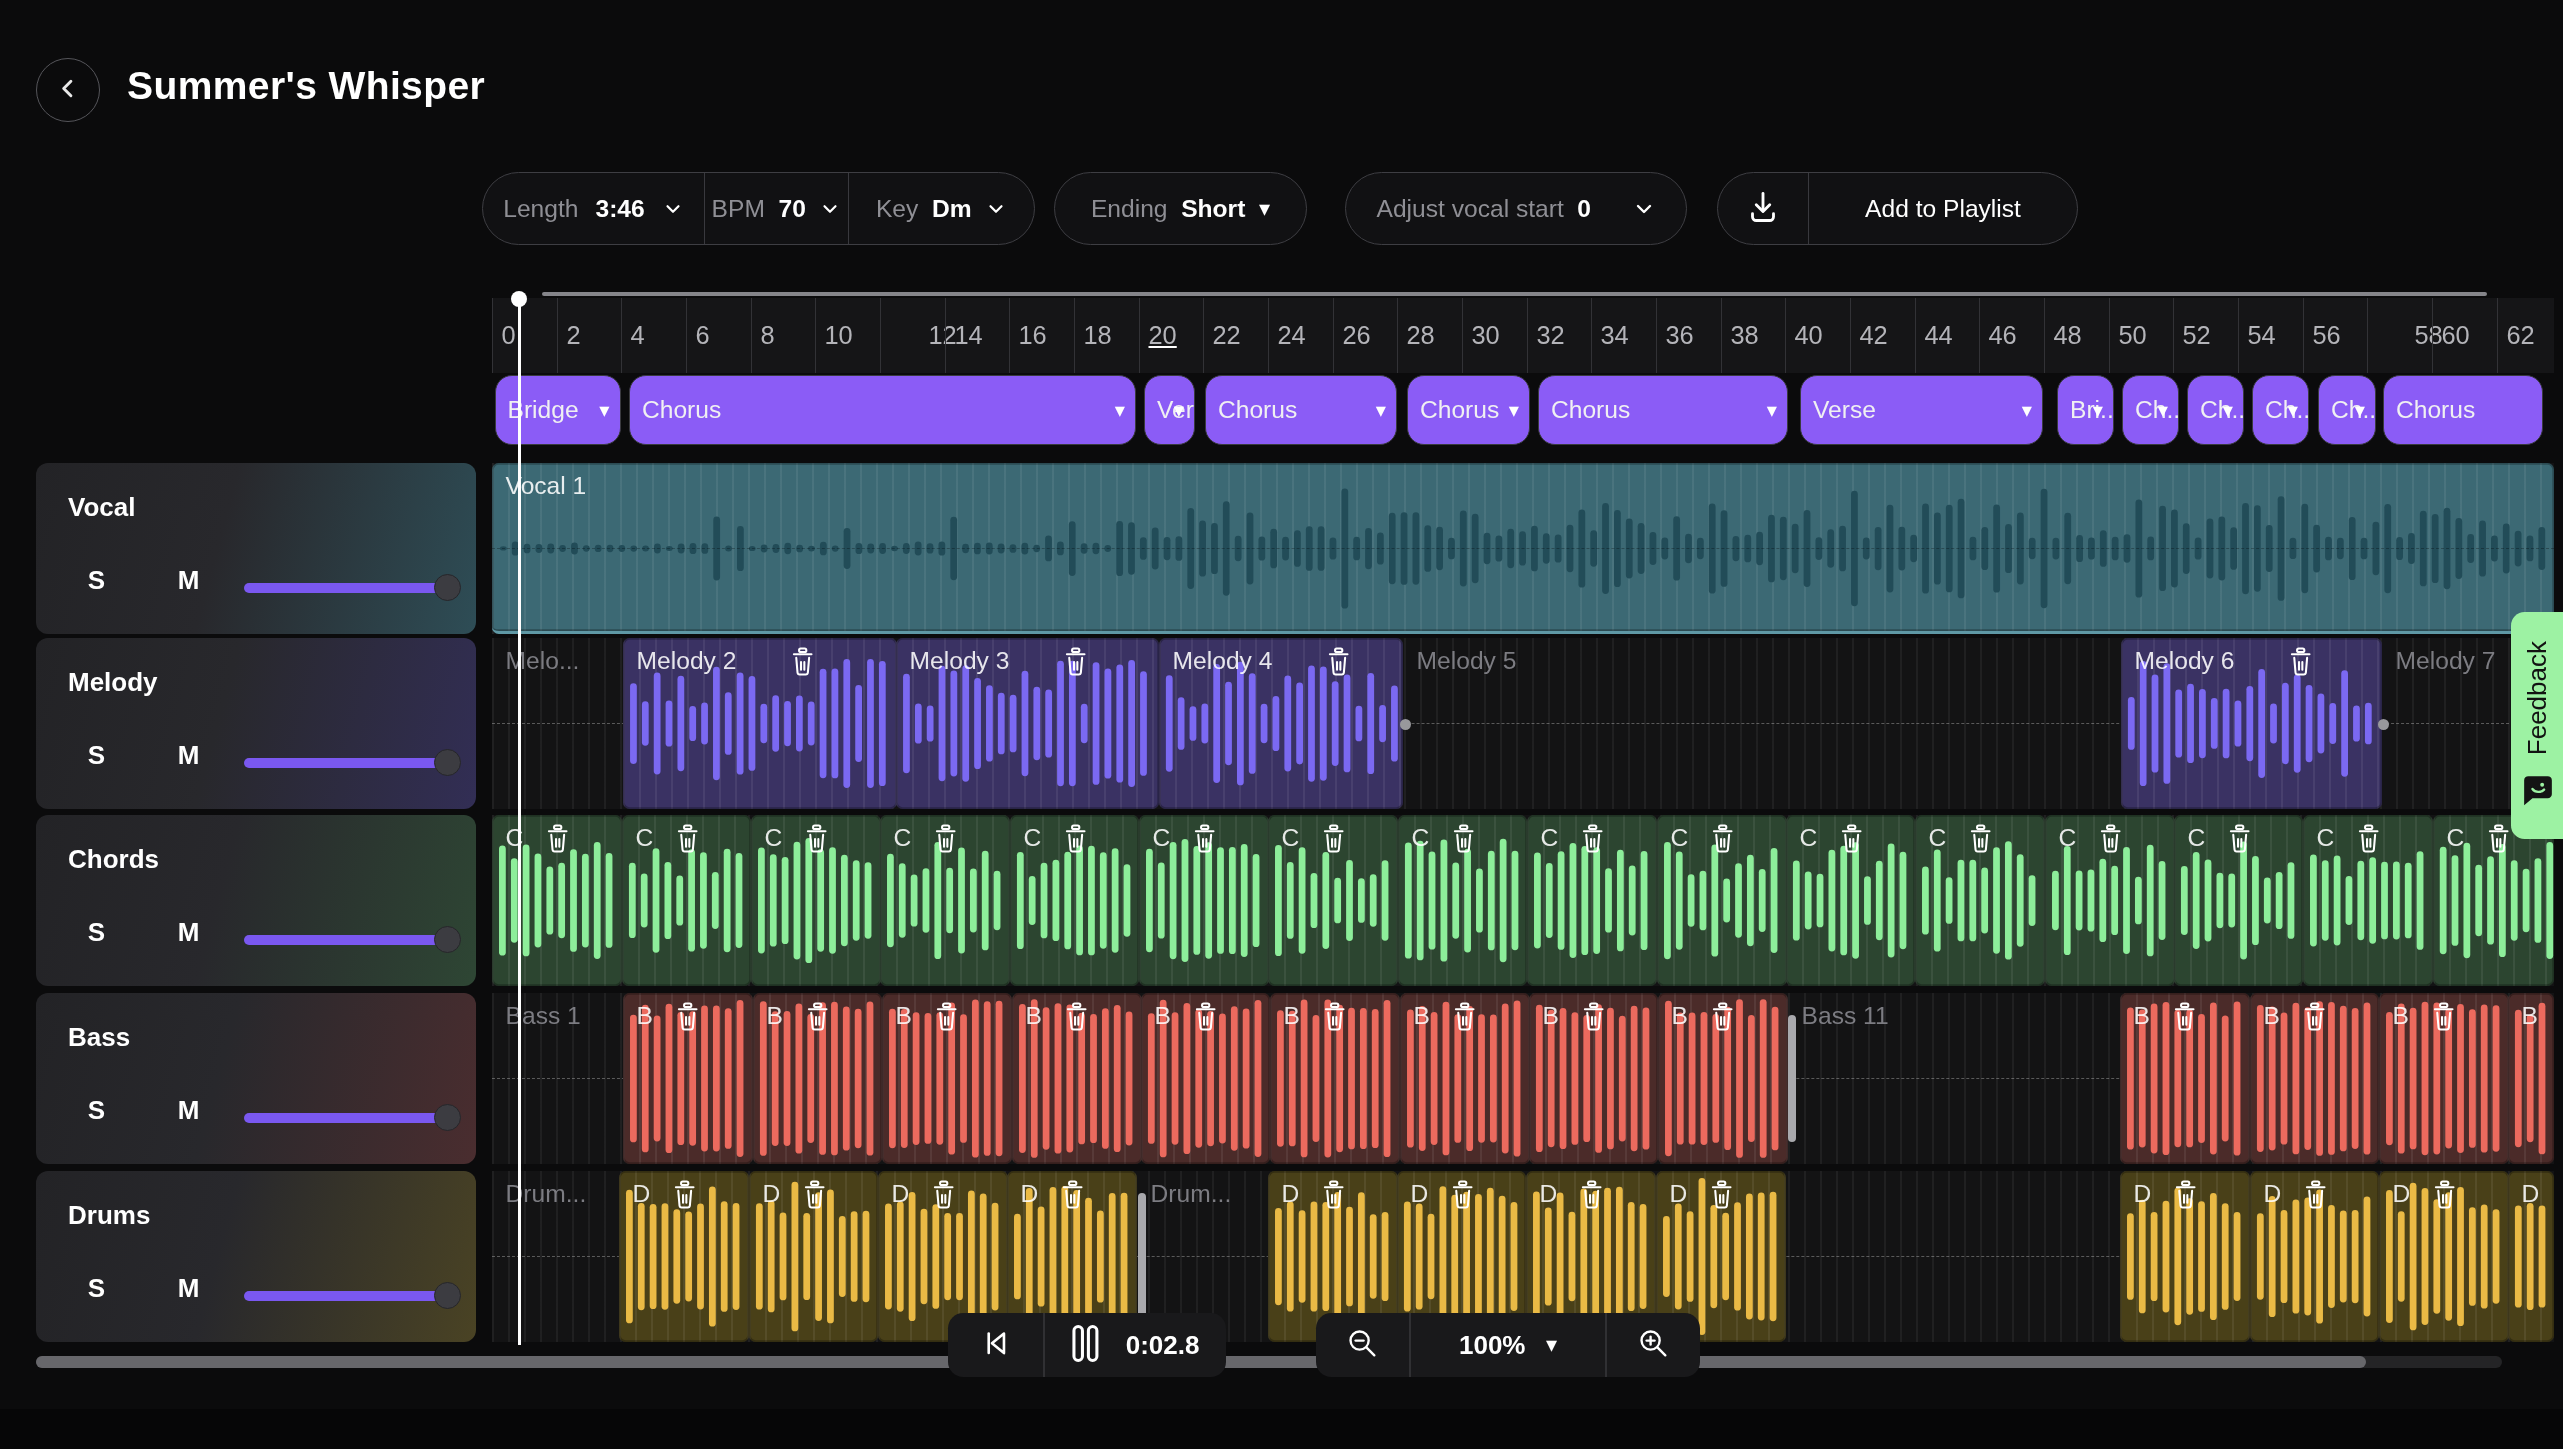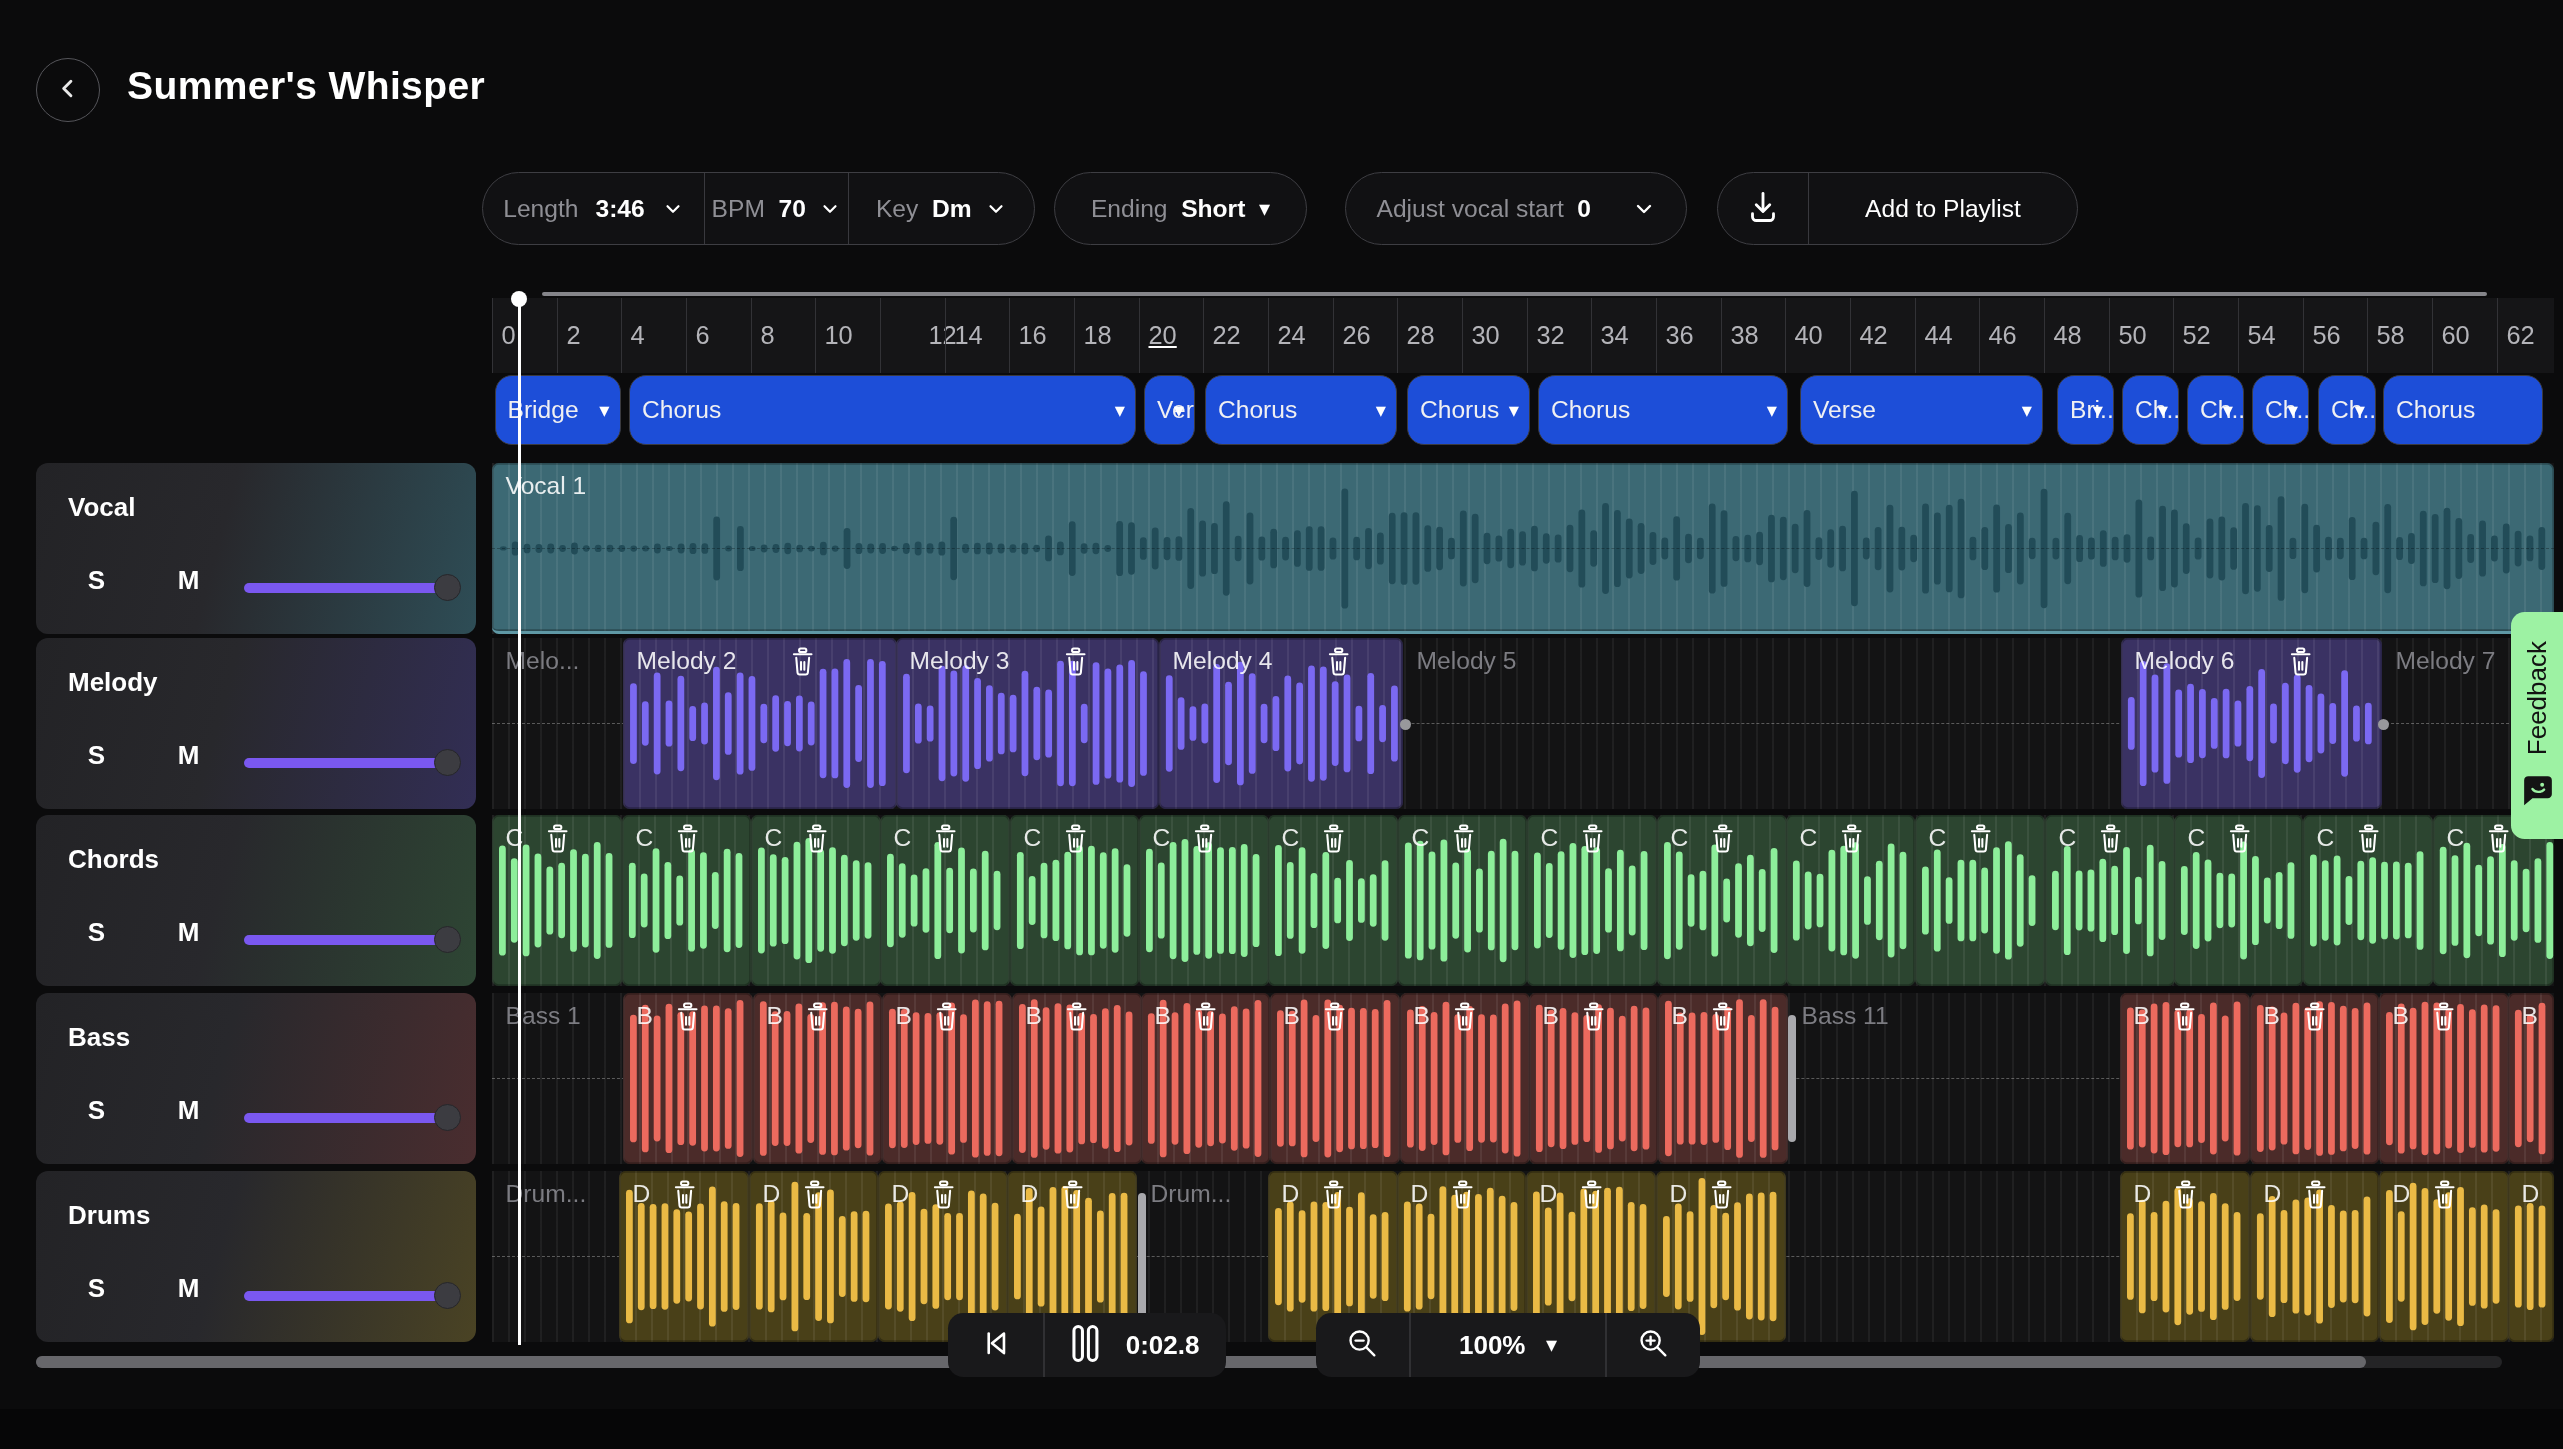--- a/index.html
+++ b/index.html
@@ -23,21 +23,21 @@
   .thin-caret{display:inline-flex;}
 
   
   .rulerwrap{position:absolute;left:492px;top:298px;width:2062px;height:75px;background:#151517;overflow:hidden;}
   .ruler-cell{position:absolute;top:0;height:100%;border-left:1.7px solid #323236;}
   .ruler-cell span{display:block;line-height:75px;padding-left:8.5px;font-size:25.4px;color:#b4b4b9;}
   .ruler-topbar{position:absolute;left:542px;top:292px;width:1945px;height:4.2px;border-radius:2.5px;background:#85858a;}
 
   
   .sectionswrap{position:absolute;left:492px;top:375px;width:2062px;height:70px;overflow:hidden;}
-  .section-pill{position:absolute;top:0;height:70px;background:#1d4ed8;border:1.7px solid #3a3a3f;border-radius:17px;
+  .section-pill{position:absolute;top:0;height:70px;background:#8b5cf6;border:1.7px solid #3a3a3f;border-radius:17px;
                 display:flex;align-items:center;padding:0 12px;white-space:nowrap;overflow:hidden;cursor:pointer;}
   .section-label{font-size:24.6px;color:#f0f0f2;}
   .section-pill .caret{position:absolute;right:10.2px;color:#fff;font-size:20.3px;}
 
   
   .thead{position:absolute;left:36px;width:440px;height:171px;border-radius:12px;background:#232326;}
   .ttitle{position:absolute;left:32px;top:29px;font-size:26px;font-weight:700;}
   .smbtn{position:absolute;top:102px;width:37px;text-align:center;font-size:26px;font-weight:700;cursor:pointer;}
   .slider{position:absolute;left:208px;top:111px;width:212px;height:27px;cursor:pointer;}
   .slider-track{position:absolute;left:0;top:9.3px;width:100%;height:9.3px;border-radius:5.1px;}
@@ -240,21 +240,21 @@
     </div>
     <div class="ruler-cell" style="left: 1681px; width: 65px;">
       <span>52</span>
     </div>
     <div class="ruler-cell" style="left: 1746px; width: 65px;">
       <span>54</span>
     </div>
     <div class="ruler-cell" style="left: 1811px; width: 65px;">
       <span>56</span>
     </div>
-    <div class="ruler-cell" style="left: 1875px; width: 65px;">
+    <div class="ruler-cell" style="left: 1875px; width: 65px; padding-left: 38px;">
       <span>58</span>
     </div>
     <div class="ruler-cell" style="left: 1940px; width: 65px;">
       <span>60</span>
     </div>
     <div class="ruler-cell" style="left: 2005px; width: 65px;">
       <span>62</span>
     </div>
   </div>
 <div class="sectionswrap" id="sections">

